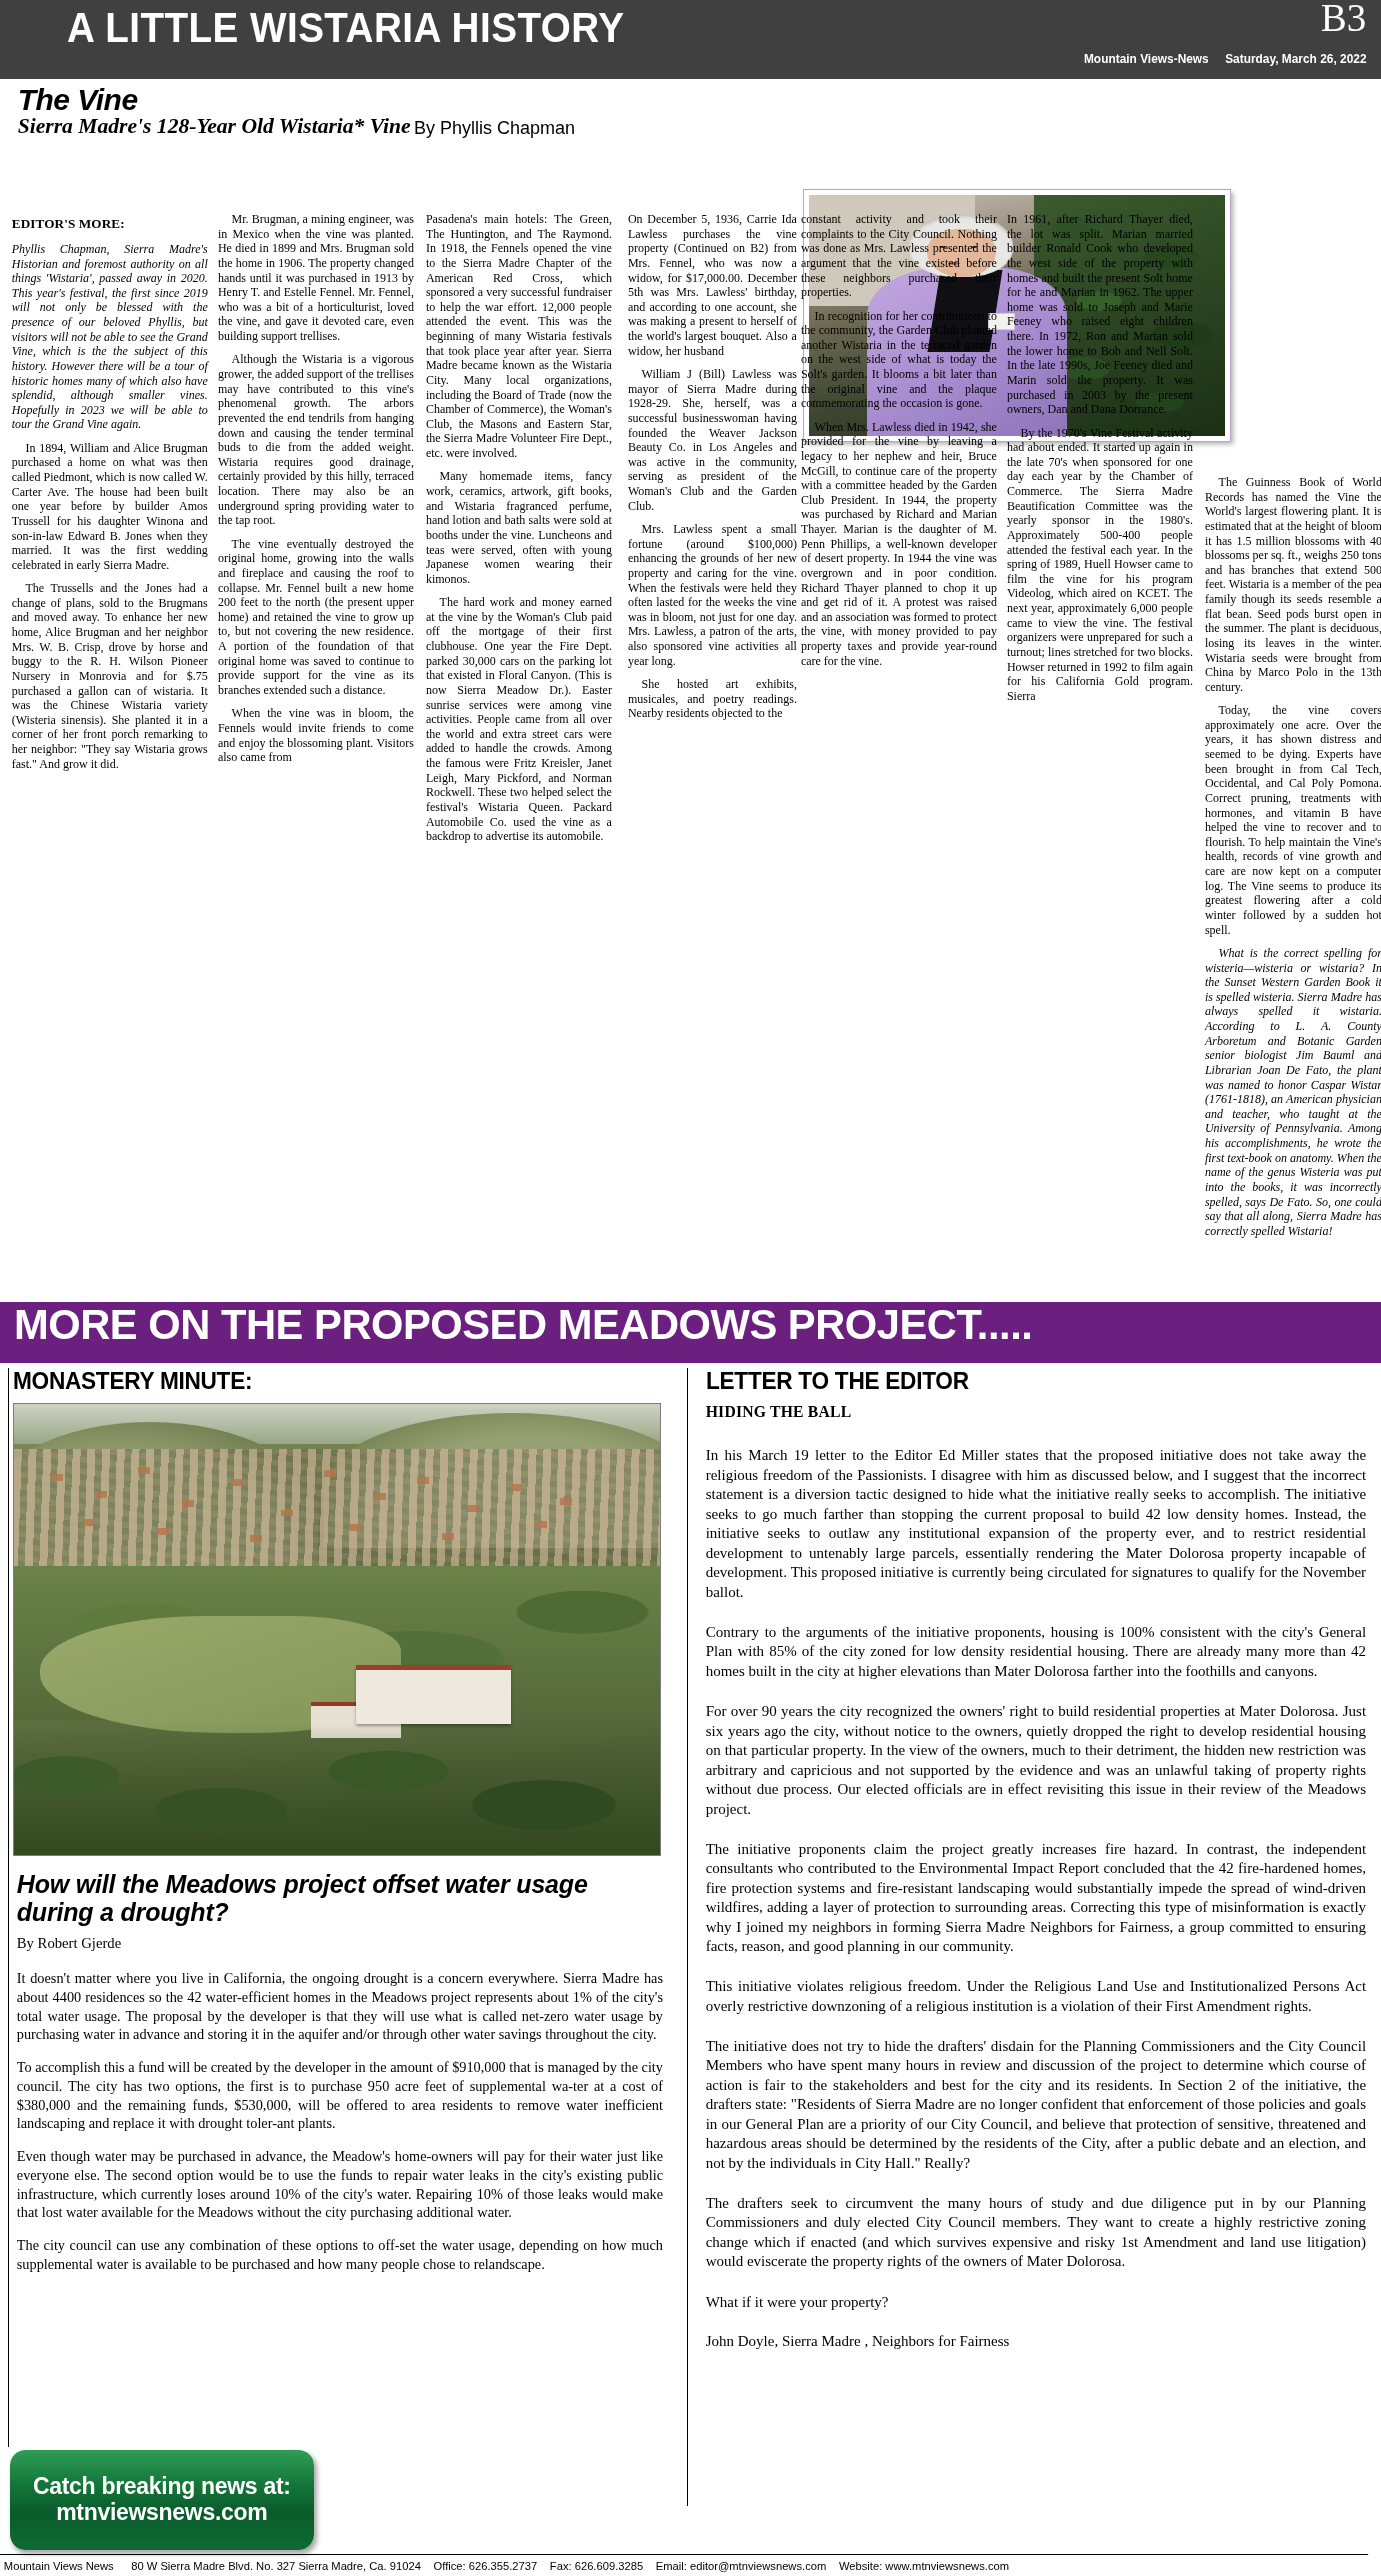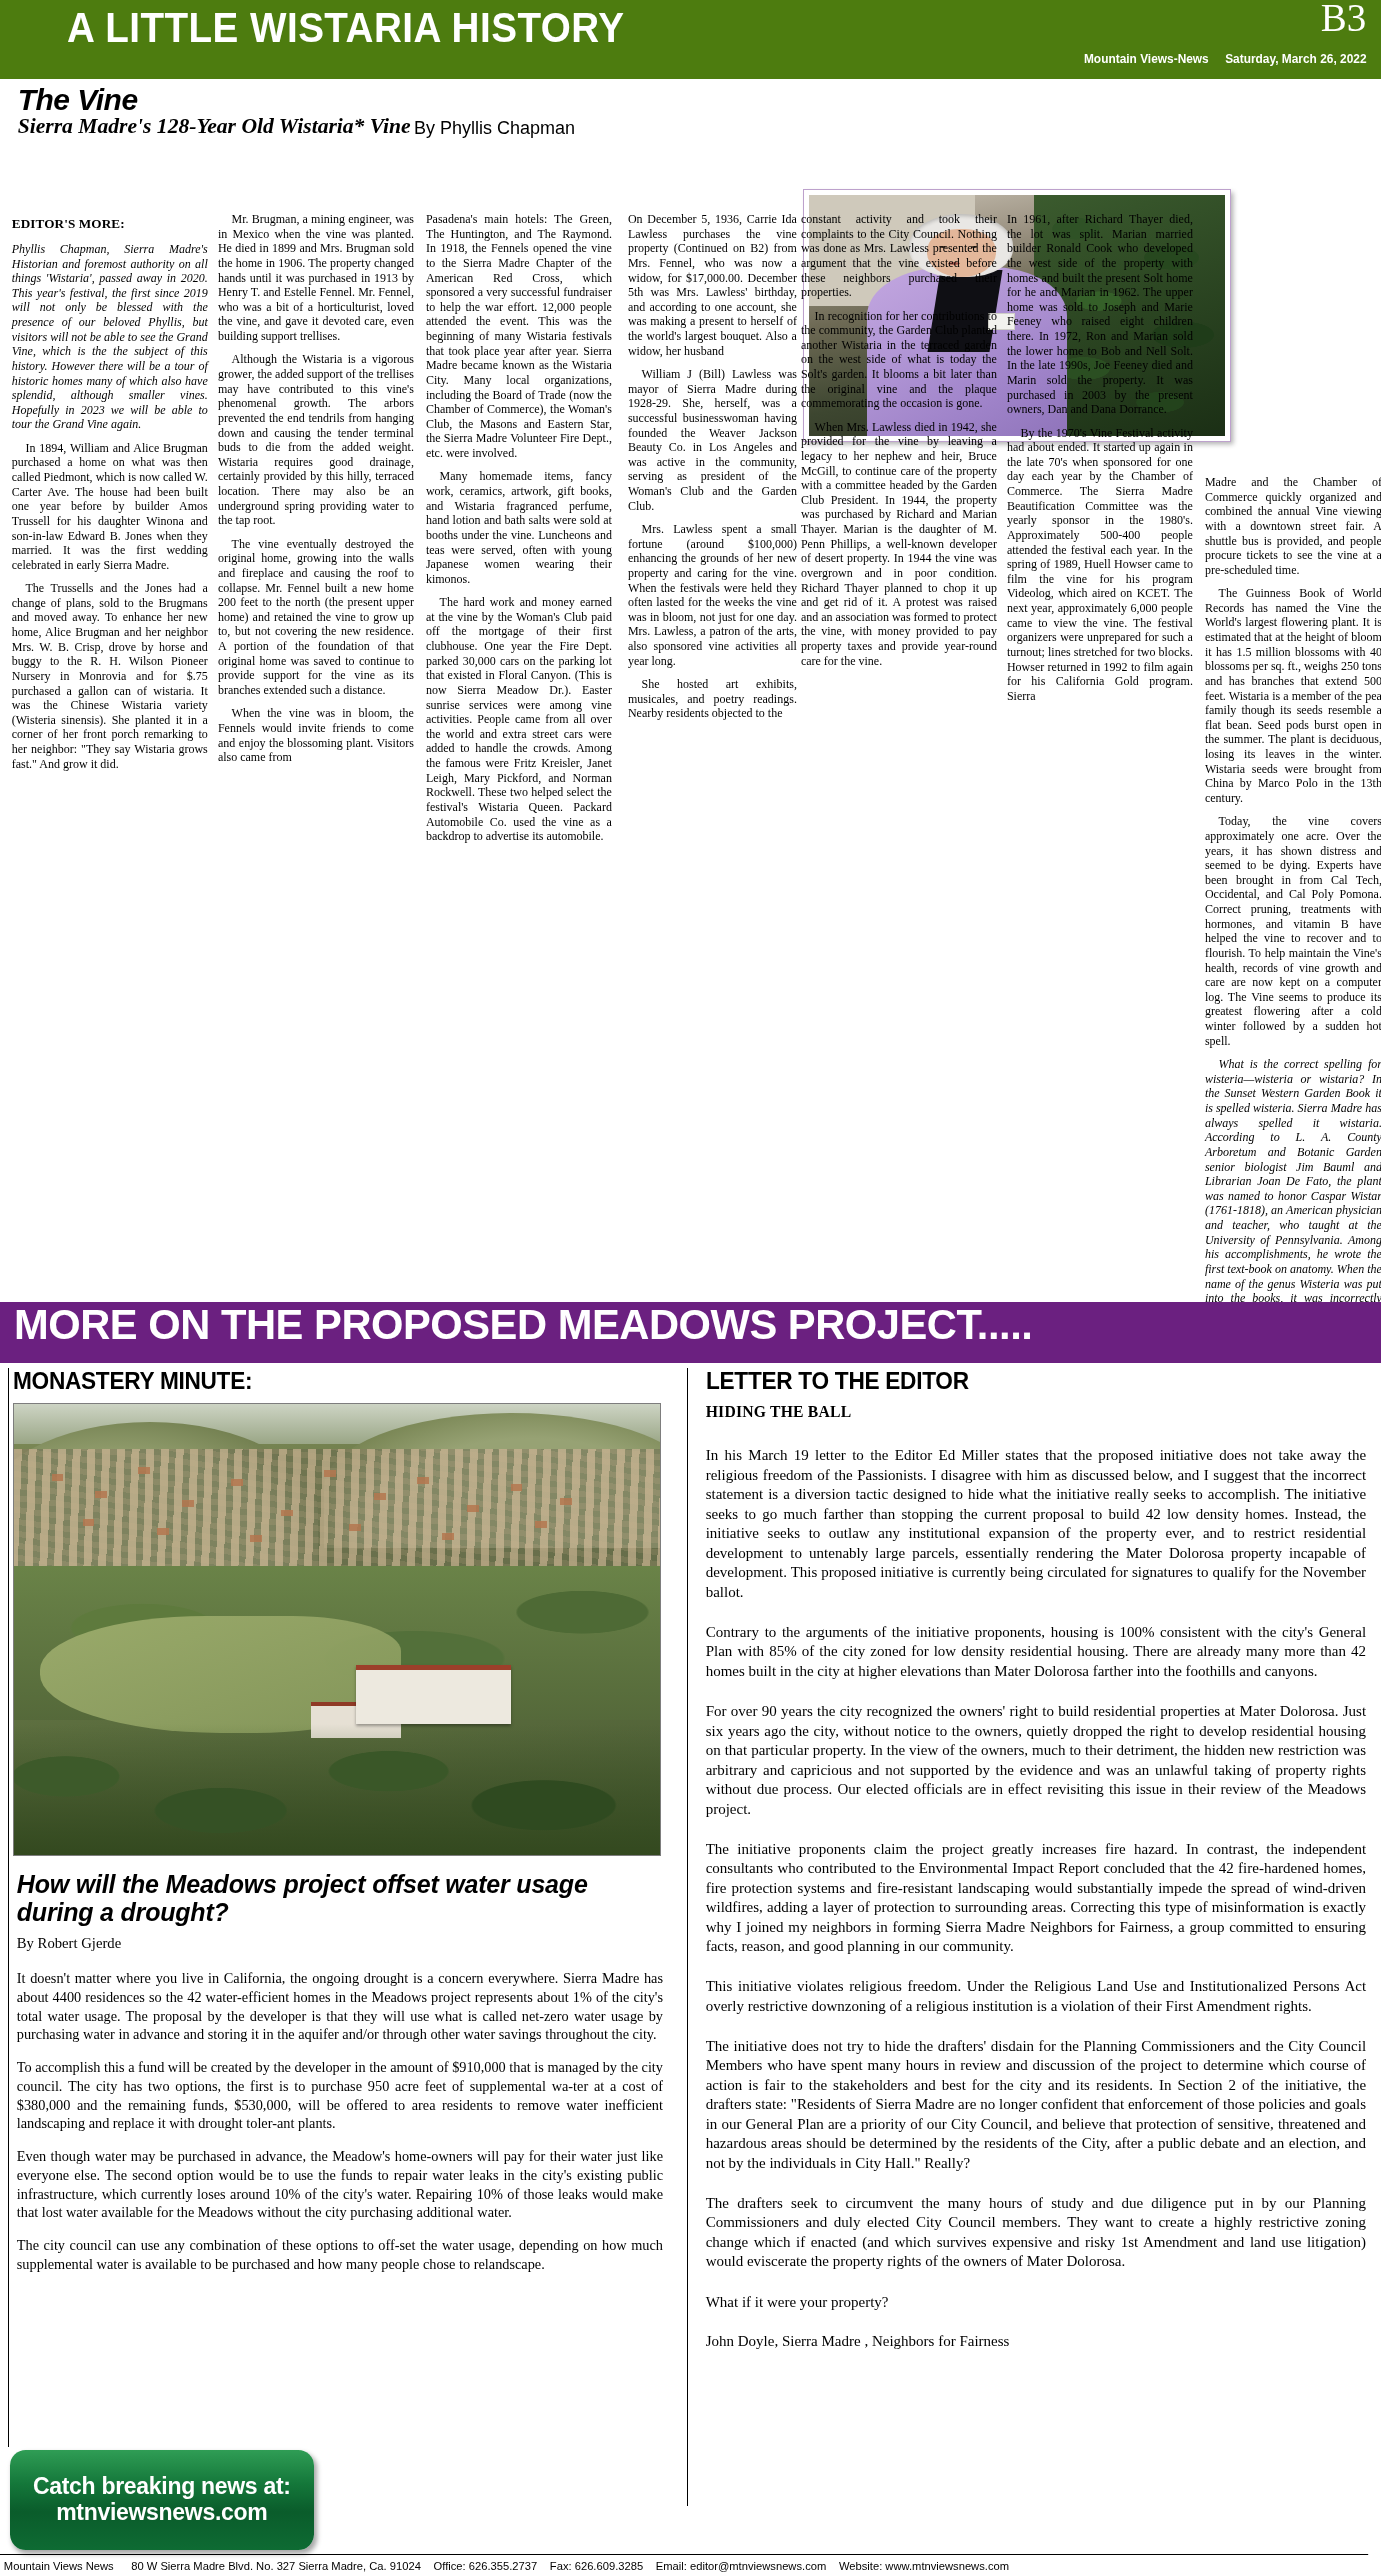--- a/index.html
+++ b/index.html
@@ -10,21 +10,21 @@
     font-family:"Liberation Serif", serif;
     color:#000;
     overflow:hidden;
     position:relative;
   }
 
   
   .masthead {
     position:relative;
     height:79px;
-    background:#4d7c0f;
+    background:#404040;
     overflow:hidden;
   }
   .masthead-title {
     position:absolute;
     left:67px; top:3.9px;
     color:#ffffff;
     font-family:"Liberation Sans", sans-serif;
     font-weight:bold;
     font-size:42px;
     letter-spacing:0.5px;
@@ -428,21 +428,20 @@
       <p>In recognition for her contributions to the community, the Garden Club planted another Wistaria in the terraced garden on the west side of what is today the Solt's garden. It blooms a bit later than the original vine and the plaque commemorating the occasion is gone.</p>
       <p>When Mrs. Lawless died in 1942, she provided for the vine by leaving a legacy to her nephew and heir, Bruce McGill, to continue care of the property with a committee headed by the Garden Club President. In 1944, the property was purchased by Richard and Marian Thayer. Marian is the daughter of M. Penn Phillips, a well-known developer of desert property. In 1944 the vine was overgrown and in poor condition. Richard Thayer planned to chop it up and get rid of it. A protest was raised and an association was formed to protect the vine, with money provided to pay property taxes and provide year-round care for the vine.</p>
     </div>
 
     <div class="vcol vcol6">
       <p class="noindent">In 1961, after Richard Thayer died, the lot was split. Marian married builder Ronald Cook who developed the west side of the property with homes and built the present Solt home for he and Marian in 1962. The upper home was sold to Joseph and Marie Feeney who raised eight children there. In 1972, Ron and Marian sold the lower home to Bob and Nell Solt. In the late 1990s, Joe Feeney died and Marin sold the property. It was purchased in 2003 by the present owners, Dan and Dana Dorrance.</p>
       <p>By the 1970's Vine Festival activity had about ended. It started up again in the late 70's when sponsored for one day each year by the Chamber of Commerce. The Sierra Madre Beautification Committee was the yearly sponsor in the 1980's. Approximately 500-400 people attended the festival each year. In the spring of 1989, Huell Howser came to film the vine for his program Videolog, which aired on KCET. The next year, approximately 6,000 people came to view the vine. The festival organizers were unprepared for such a turnout; lines stretched for two blocks. Howser returned in 1992 to film again for his California Gold program. Sierra</p>
     </div>
 
     <div class="vcol vcol7" style="padding-top:263px">
-      <p class="noindent">Madre and the Chamber of Commerce quickly organized and combined the annual Vine viewing with a downtown street fair. A shuttle bus is provided, and people procure tickets to see the vine at a pre-scheduled time.</p>
       <p>The Guinness Book of World Records has named the Vine the World's largest flowering plant. It is estimated that at the height of bloom it has 1.5 million blossoms with 40 blossoms per sq. ft., weighs 250 tons and has branches that extend 500 feet. Wistaria is a member of the pea family though its seeds resemble a flat bean. Seed pods burst open in the summer. The plant is deciduous, losing its leaves in the winter. Wistaria seeds were brought from China by Marco Polo in the 13th century.</p>
       <p>Today, the vine covers approximately one acre. Over the years, it has shown distress and seemed to be dying. Experts have been brought in from Cal Tech, Occidental, and Cal Poly Pomona. Correct pruning, treatments with hormones, and vitamin B have helped the vine to recover and to flourish. To help maintain the Vine's health, records of vine growth and care are now kept on a computer log. The Vine seems to produce its greatest flowering after a cold winter followed by a sudden hot spell.</p>
       <p class="ital">What is the correct spelling for wisteria—wisteria or wistaria? In the Sunset Western Garden Book it is spelled wisteria. Sierra Madre has always spelled it wistaria. According to L. A. County Arboretum and Botanic Garden senior biologist Jim Bauml and Librarian Joan De Fato, the plant was named to honor Caspar Wistar (1761-1818), an American physician and teacher, who taught at the University of Pennsylvania. Among his accomplishments, he wrote the first text-book on anatomy. When the name of the genus Wisteria was put into the books, it was incorrectly spelled, says De Fato. So, one could say that all along, Sierra Madre has correctly spelled Wistaria!</p>
     </div>
 
   </div>
 </div>
 
 <div class="meadows-banner">
   <div class="mb-txt">MORE ON THE PROPOSED MEADOWS PROJECT.....</div>

